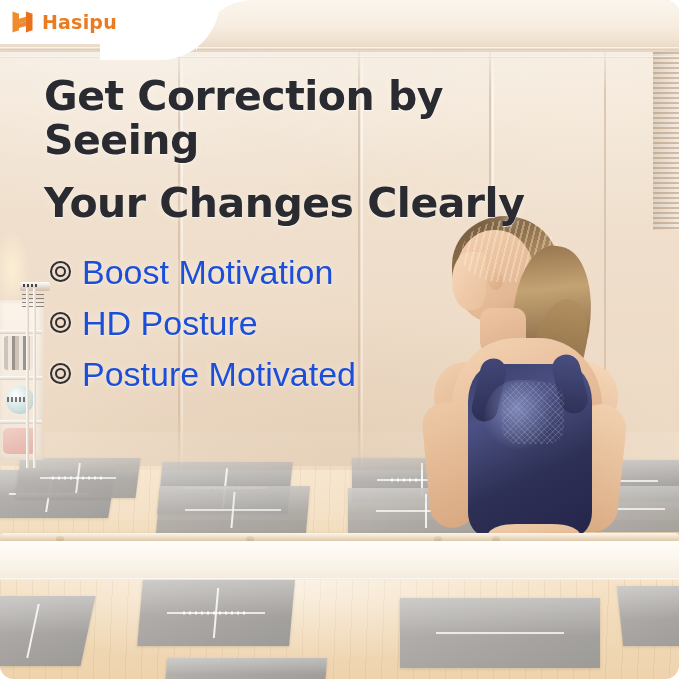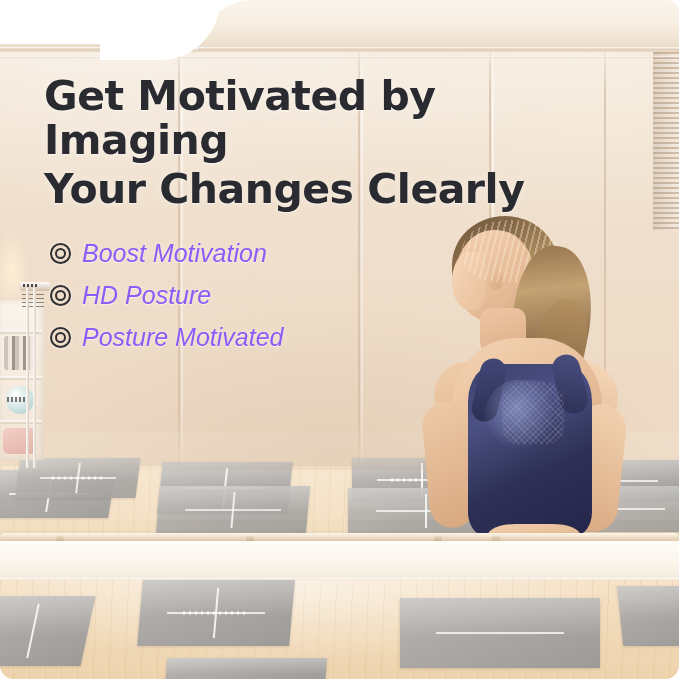--- a/index.html
+++ b/index.html
@@ -343,44 +343,43 @@
   .headline{
     font-family:"DejaVu Sans","Liberation Sans",sans-serif;
     font-weight:bold;
     font-size:41px;line-height:1.08;
     color:#2a2a31;
     letter-spacing:-0.5px;
     text-shadow:0 1px 0 rgba(255,255,255,.55), 0 0 10px rgba(255,248,238,.55);
     margin:0;
   }
   .headline .ln{display:block;}
-  .headline .ln2{margin-top:4px;}
+  .headline .ln2{margin-top:18px;}
 
   .features{list-style:none;margin:30px 0 0 6px;padding:0;}
   .feat{
     display:flex;align-items:center;gap:11px;
     margin-bottom:17px;
   }
   .feat-bullet{
     flex:0 0 auto;width:17px;height:17px;border-radius:50%;
     border:2px solid #2e2e33;
     position:relative;
     box-shadow:0 0 4px rgba(255,250,240,.7);
   }
   .feat-bullet::after{
     content:"";position:absolute;left:3px;top:3px;width:7px;height:7px;
     border-radius:50%;border:2px solid #2e2e33;
   }
   .feat-label{
     font-family:"Liberation Sans","DejaVu Sans",sans-serif;
-    font-weight:normal;font-size:25px;line-height:1;
-    color:#8b5cf6;
+    font-weight:normal;font-size:34px;line-height:1;
+    color:#1d4ed8;
     text-shadow:0 1px 0 rgba(255,255,255,.5), 0 0 8px rgba(255,250,240,.6);
     white-space:nowrap;
-    font-style:italic;
   }
 </style>
 </head>
 <body>
 
 <div id="banner">
 
   <div class="photo">
 
     <div class="wall"></div>
@@ -522,24 +521,33 @@
       <div class="cross-h"></div>
     </div>
     <div class="mat sheen" style="left:620px;top:586px;width:80px;height:60px;transform:skewX(6deg);"></div>
 
   </div>
 
   <div class="badge-body"></div>
   <div class="badge-curve"></div>
   <div class="badge-notch"></div>
 
+  <div class="logo-wrap">
+    <svg class="logo-mark" viewBox="0 0 26 26" aria-hidden="true">
+      <path d="M2.6 2.2 L9.4 4.4 L9.4 21.6 L2.6 23.8 Z" fill="#ef8d2d"></path>
+      <path d="M16.6 2.2 L23.4 4.4 L23.4 21.6 L16.6 23.8 Z" fill="#e8711a"></path>
+      <path d="M9.4 9.6 L16.6 7.6 L16.6 12.4 L9.4 14.4 Z" fill="#ef8d2d"></path>
+      <path d="M9.4 14.4 L16.6 12.4 L16.6 17.2 L9.4 19.2 Z" fill="#e8711a" opacity="0.85"></path>
+    </svg>
+    <span class="logo-text">Hasipu</span>
+  </div>
 
   <div class="copy">
     <h1 class="headline">
-      <span class="ln ln1">Get Motivated by Imaging</span>
+      <span class="ln ln1">Get Correction by Seeing</span>
       <span class="ln ln2">Your Changes Clearly</span>
     </h1>
 
     <ul class="features">
       <li class="feat">
         <span class="feat-bullet"></span>
         <span class="feat-label">Boost Motivation</span>
       </li>
       <li class="feat">
         <span class="feat-bullet"></span>

